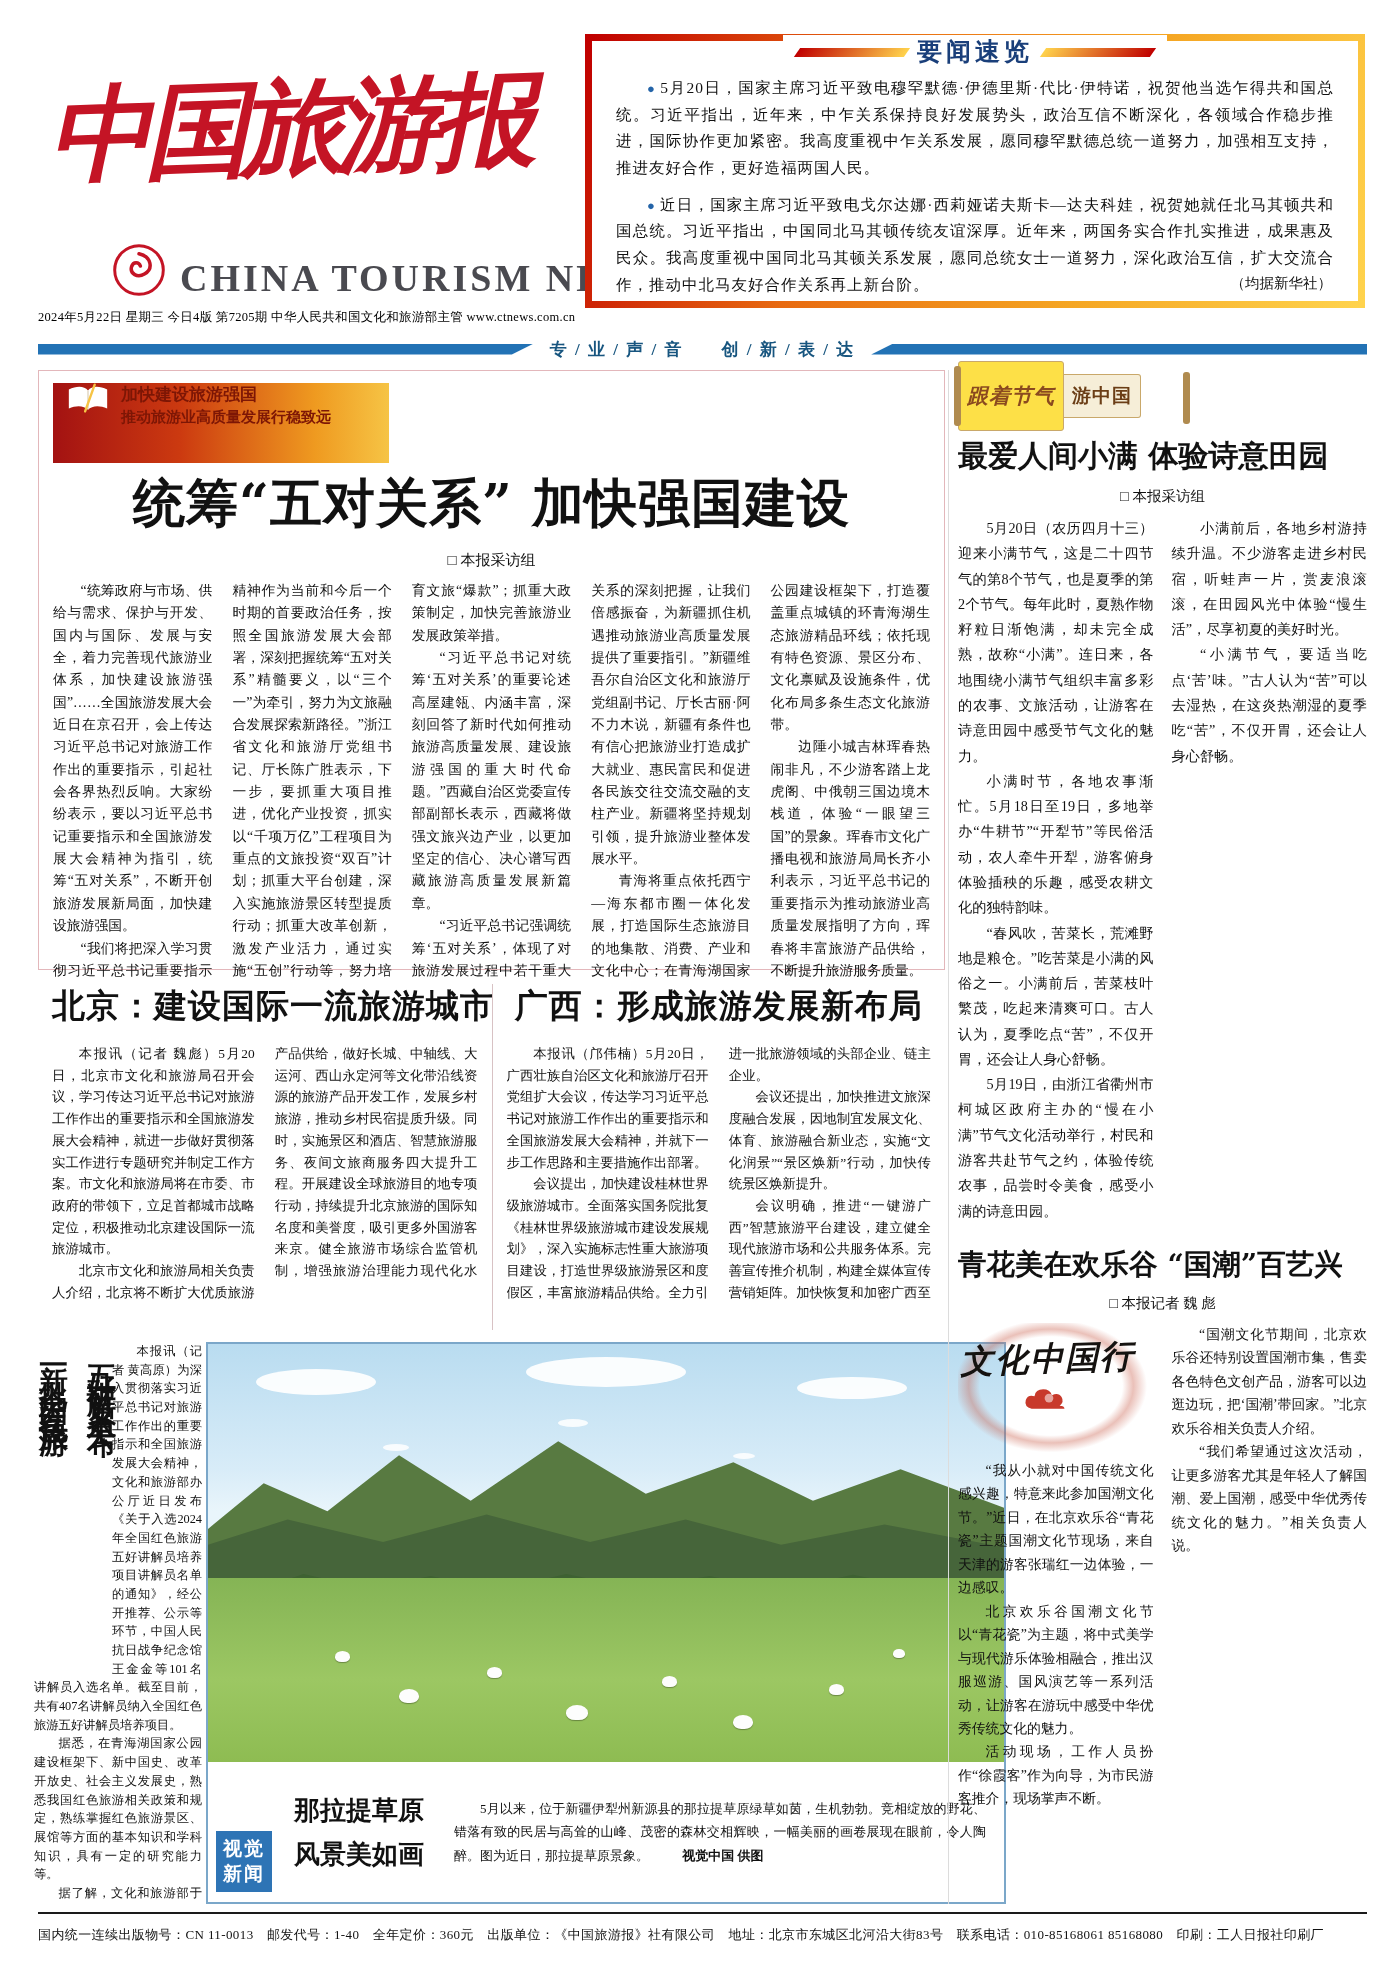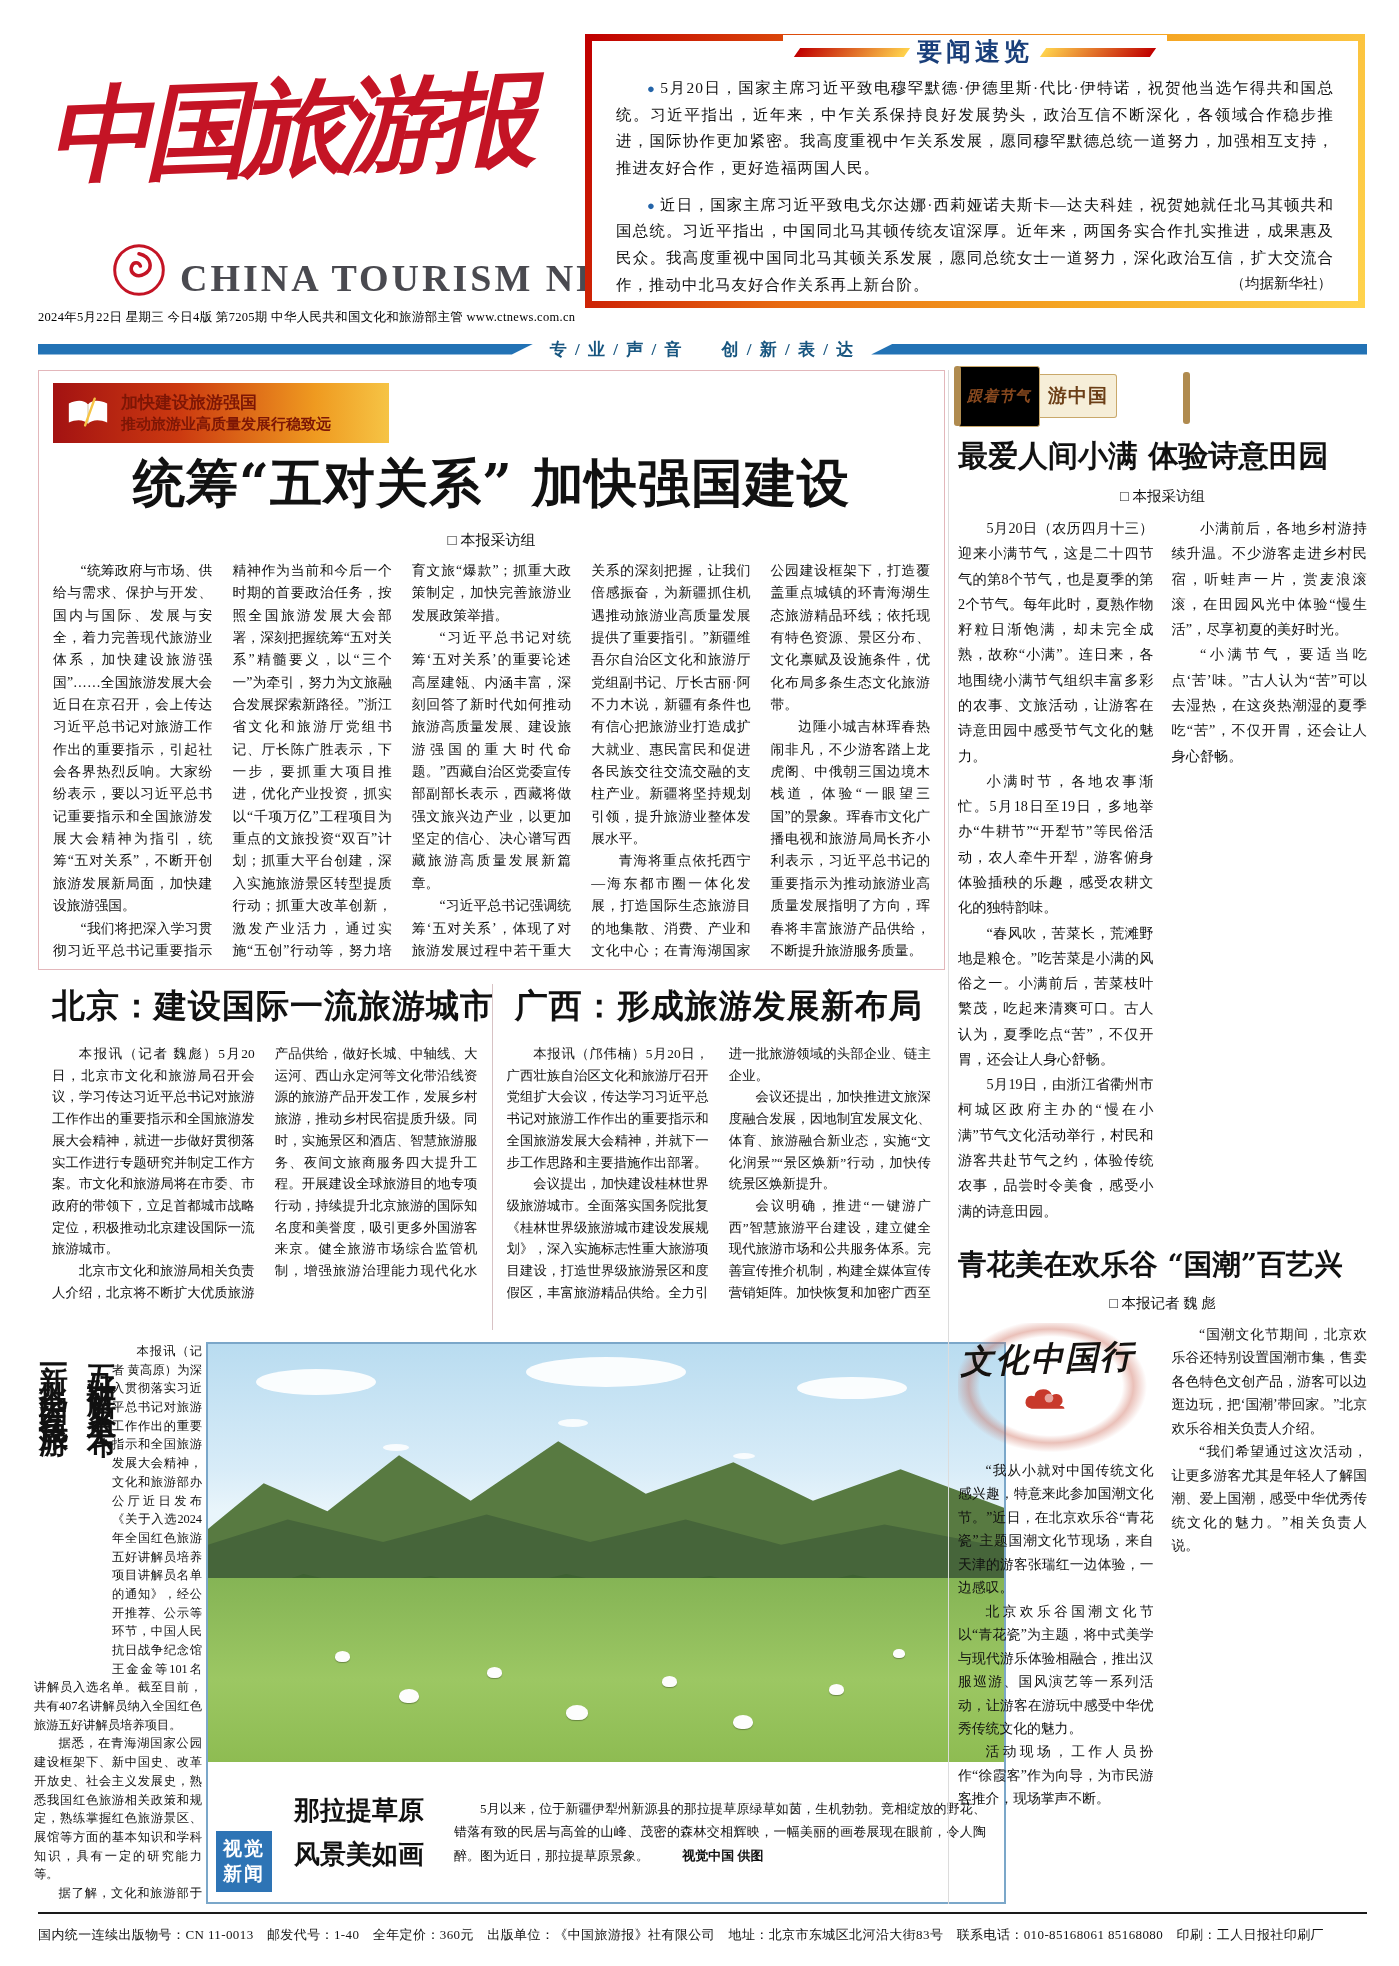--- a/index.html
+++ b/index.html
@@ -23,21 +23,21 @@
 
   
   .band { position:absolute; left:38px; top:338px; width:1329px; height:22px; display:flex; align-items:center; }
   .band-bar { flex:1; height:11px; background:#2272b5; }
   .band-bar.left  { clip-path:polygon(0 0,100% 0,calc(100% - 22px) 100%,0 100%); }
   .band-bar.right { clip-path:polygon(22px 0,100% 0,100% 100%,0 100%); }
   .band-text { font-size:17px; font-weight:bold; color:#17557f; letter-spacing:2px; margin:4px 16px; white-space:nowrap; }
 
   
   .lead-box { position:absolute; left:38px; top:370px; width:907px; height:600px; border:1px solid #e3b7bb; padding:12px 14px; }
-  .lead-badge { width:336px; height:60px; background:linear-gradient(90deg,#a31212 0%,#cc3a10 38%,#ef9a20 78%,#f6c445 100%); display:flex; align-items:center; padding:0 12px; gap:10px; }
+  .lead-badge { width:336px; height:80px; background:linear-gradient(90deg,#a31212 0%,#cc3a10 38%,#ef9a20 78%,#f6c445 100%); display:flex; align-items:flex-start; padding:0 12px; gap:10px; }
   .lead-badge .book { width:46px; height:32px; flex:none; }
   .lead-badge-text { color:#7d1605; font-weight:bold; line-height:1.4; }
   .lead-badge-text .l1 { font-size:17px; }
   .lead-badge-text .l2 { font-size:15px; }
   .lead-headline { margin-top:6px; text-align:center; font-size:52px; font-weight:bold; letter-spacing:1px; white-space:nowrap; font-family:"DejaVu Serif",serif; }
   .lead-byline { text-align:center; font-size:15px; margin:12px 0 10px; }
   .lead-body { column-count:5; column-gap:20px; column-fill:auto; height:408px; overflow:hidden; }
   .lead-body p, .sub-body p, .xm-body p, .qh-body p, .red-body p { font-size:13.8px; line-height:1.62; text-align:justify; text-indent:2em; }
 
   
@@ -70,21 +70,21 @@
   .caption { position:absolute; left:0; right:0; bottom:0; height:142px; padding:14px 18px 12px 86px; display:flex; gap:30px; align-items:center; }
   .photo-label { position:absolute; left:8px; bottom:10px; width:56px; background:#2e74b5; color:#fff; font-size:19px; font-weight:bold; text-align:center; line-height:1.35; padding:5px 2px; letter-spacing:2px; }
   .cap-title { font-size:26px; font-weight:bold; line-height:1.7; white-space:nowrap; font-family:"DejaVu Serif",serif; }
   .cap-text { flex:1; font-size:13px; line-height:1.78; text-align:justify; text-indent:2em; }
   .cap-text .credit { font-weight:bold; margin-left:30px; white-space:nowrap; }
 
   
   .col-divider { position:absolute; left:948px; top:370px; width:1px; height:1534px; background:#dcdcdc; }
   .right-col { position:absolute; left:958px; top:370px; width:409px; }
   .jieqi { position:relative; width:218px; height:52px; display:flex; align-items:center; }
-  .jieqi .scroll1 { background:#000000; border:1px solid #c9a86a; border-radius:3px; padding:20px 8px; font-size:15px; font-weight:bold; font-style:italic; color:#8a4a1f; letter-spacing:1px; }
+  .jieqi .scroll1 { background:#fde047; border:1px solid #c9a86a; border-radius:3px; padding:20px 8px; font-size:21px; font-weight:bold; font-style:italic; color:#8a4a1f; letter-spacing:1px; }
   .jieqi .scroll2 { background:#f6eed8; border:1px solid #c9a86a; border-left:none; border-radius:0 3px 3px 0; padding:8px 8px; font-size:19px; font-weight:bold; color:#6b3e16; letter-spacing:1px; }
   .jieqi::before, .jieqi::after { content:""; position:absolute; top:-4px; width:7px; height:60px; background:#b08b4f; border-radius:3px; }
   .jieqi::before { left:-4px; } .jieqi::after { right:-14px; top:2px; height:52px; }
   .xm-headline { margin-top:14px; font-size:30px; font-weight:bold; white-space:nowrap; font-family:"DejaVu Serif",serif; }
   .col-byline { text-align:center; font-size:14.5px; margin:10px 0; }
   .xm-body { column-count:2; column-gap:18px; column-fill:auto; height:712px; overflow:hidden; }
   .xm-body p { font-size:14.2px; line-height:1.78; }
   .qh-headline { margin-top:18px; font-size:28.5px; font-weight:bold; white-space:nowrap; font-family:"DejaVu Serif",serif; }
   .qh-body { column-count:2; column-gap:18px; column-fill:auto; height:528px; overflow:hidden; }
   .qh-body p { font-size:13.8px; line-height:1.7; }

